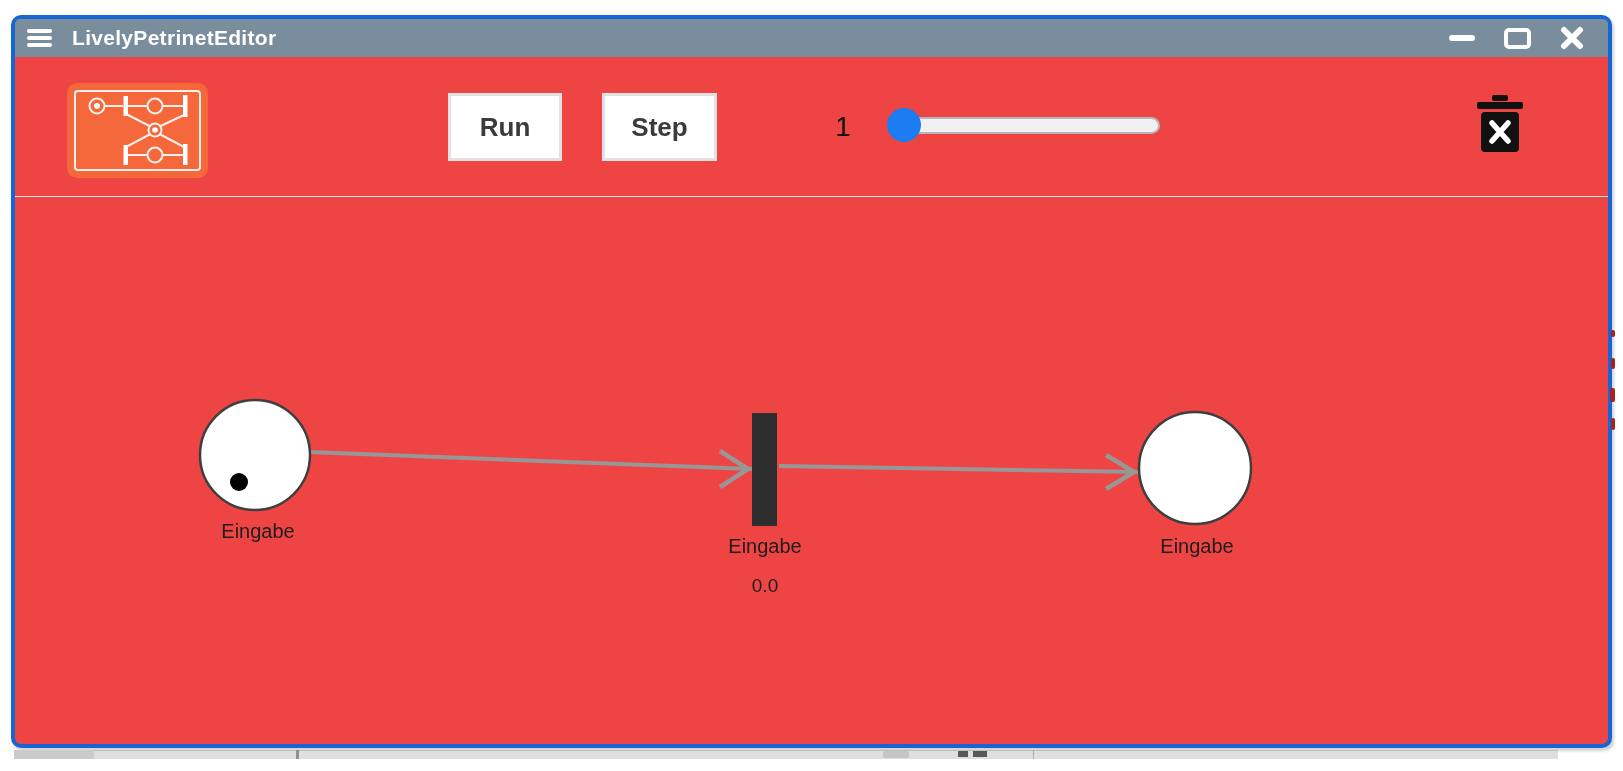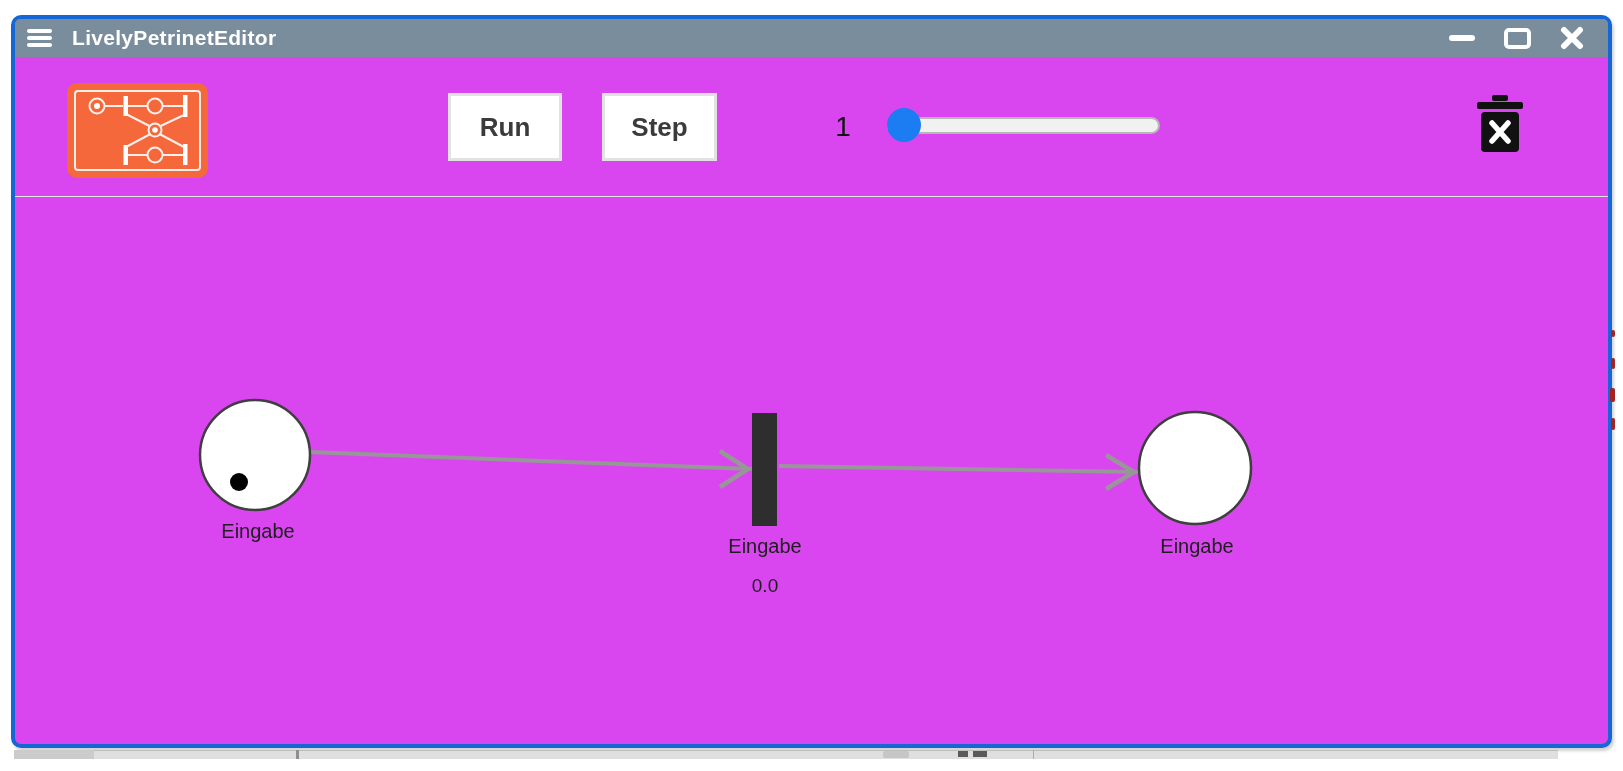--- a/index.html
+++ b/index.html
@@ -1,21 +1,21 @@
 <!DOCTYPE html>
 <html><head>
 <meta charset="utf-8">
 <style>
   * { margin:0; padding:0; box-sizing:border-box; }
   html,body { width:1623px; height:771px; background:#ffffff; overflow:hidden;
               font-family:"Liberation Sans", sans-serif; position:relative; }
 
   
   .window { position:absolute; left:11px; top:15px; width:1601px; height:733px;
-            background:#d946ef; border:4px solid #1667d6; border-radius:10px;
+            background:#ef4444; border:4px solid #1667d6; border-radius:10px;
             box-shadow:2px 3px 3px rgba(0,0,0,.18); }
 
   
   .titlebar { position:absolute; left:0; top:0; width:100%; height:38px;
               background:#7a8d9d; border-radius:5px 5px 0 0;
               display:flex; align-items:center; padding:0 24px 0 12px; }
   .hamburger { display:flex; flex-direction:column; gap:3px; cursor:pointer; margin-right:20px; }
   .hamburger span { display:block; width:25px; height:4px; background:#fff; border-radius:2px; }
   .wtitle { color:#fff; font-weight:bold; font-size:21px; letter-spacing:.3px; }
   .win-controls { margin-left:auto; display:flex; align-items:center; gap:29px; }

